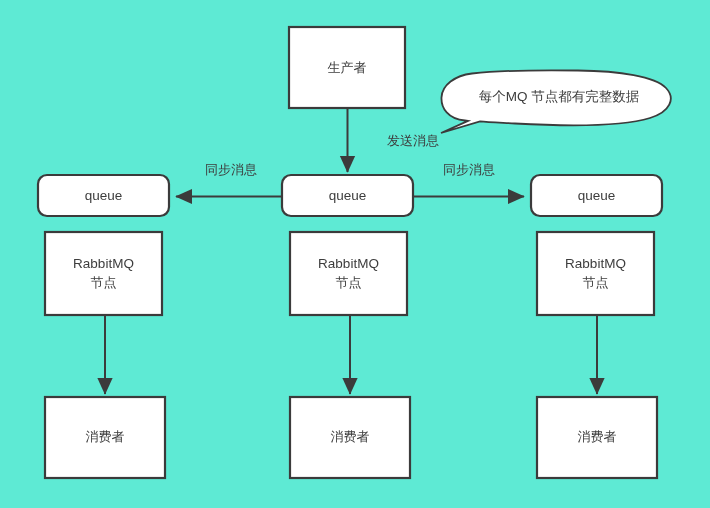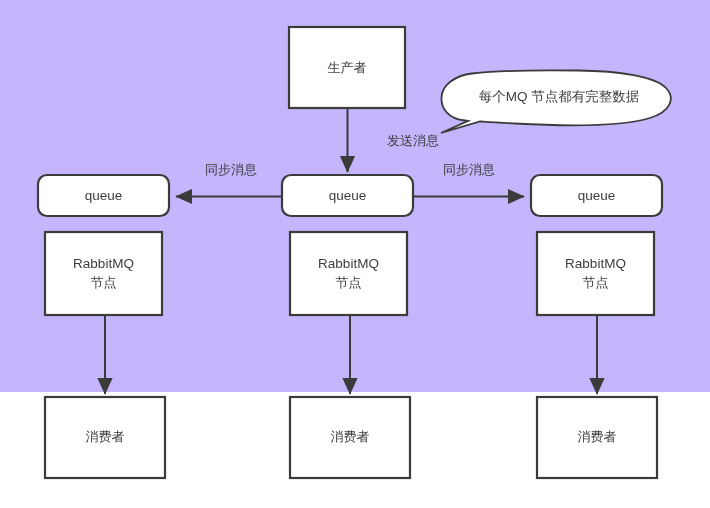--- a/index.html
+++ b/index.html
@@ -1,21 +1,21 @@
 <!DOCTYPE html>
 <html><head>
 <meta charset="utf-8">
 <style>
   html,body{margin:0;padding:0;background:#ffffff;}
   body{
     width:710px;height:508px;overflow:hidden;
     font-family:"Liberation Sans","DejaVu Sans",sans-serif;
     color:#333333;
   }
-  #diagram-root{position:relative;width:710px;height:392px;background:#c4b5fd;}
+  #diagram-root{position:relative;width:710px;height:508px;background:#5eead4;}
   svg#diagram{position:absolute;left:0;top:0;width:710px;height:508px;display:block;}
   .node-rect{fill:#ffffff;stroke:#3b3b3b;stroke-width:2.2;}
   .node-rect.round{rx:9;ry:9;}
   .bubble-shape{fill:#ffffff;stroke:#3b3b3b;stroke-width:1.8;}
   .edge-line{stroke:#3b3b3b;stroke-width:2.0;fill:none;}
   .node-text{
     font-family:"Liberation Sans","DejaVu Sans",sans-serif;
     font-size:13px;fill:#3d3d3d;text-anchor:middle;dominant-baseline:middle;
   }
   .node-text.en{font-size:13.5px;}

